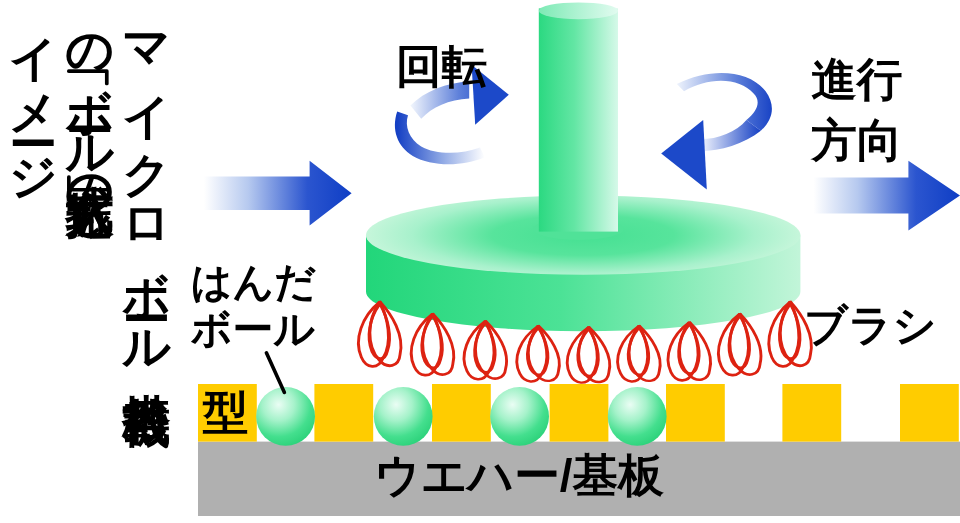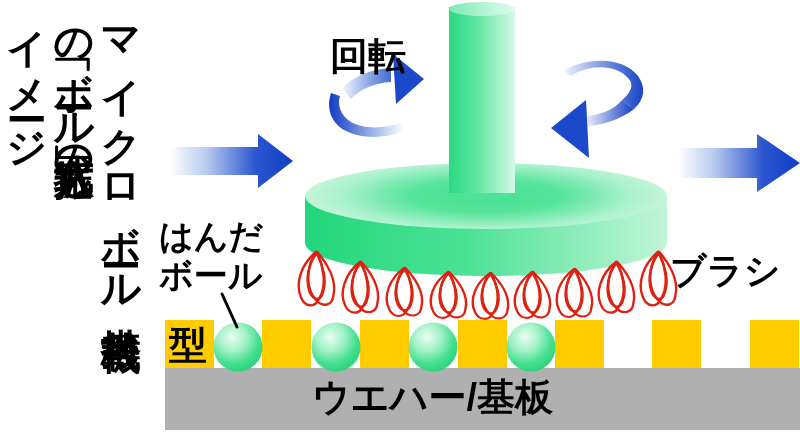--- a/index.html
+++ b/index.html
@@ -153,20 +153,22 @@
   </svg>
 
   <div class="vtitle">
     <div class="vt1">マイクロボール搭載機</div>
     <div class="vt2">の「ボール振込方式」の</div>
     <div class="vt3">イメージ</div>
   </div>
 
   <div class="lbl" id="lbl-rotation">回転</div>
   <div class="lbl" id="lbl-travel">
+    <div>進行</div>
+    <div>方向</div>
   </div>
   <div class="lbl" id="lbl-brush">ブラシ</div>
   <div class="lbl" id="lbl-solder">
     <div>はんだ</div>
     <div>ボール</div>
   </div>
   <div class="lbl" id="lbl-mold">型</div>
   <div class="lbl" id="lbl-wafer">ウエハー/基板</div>
 
 </div>

